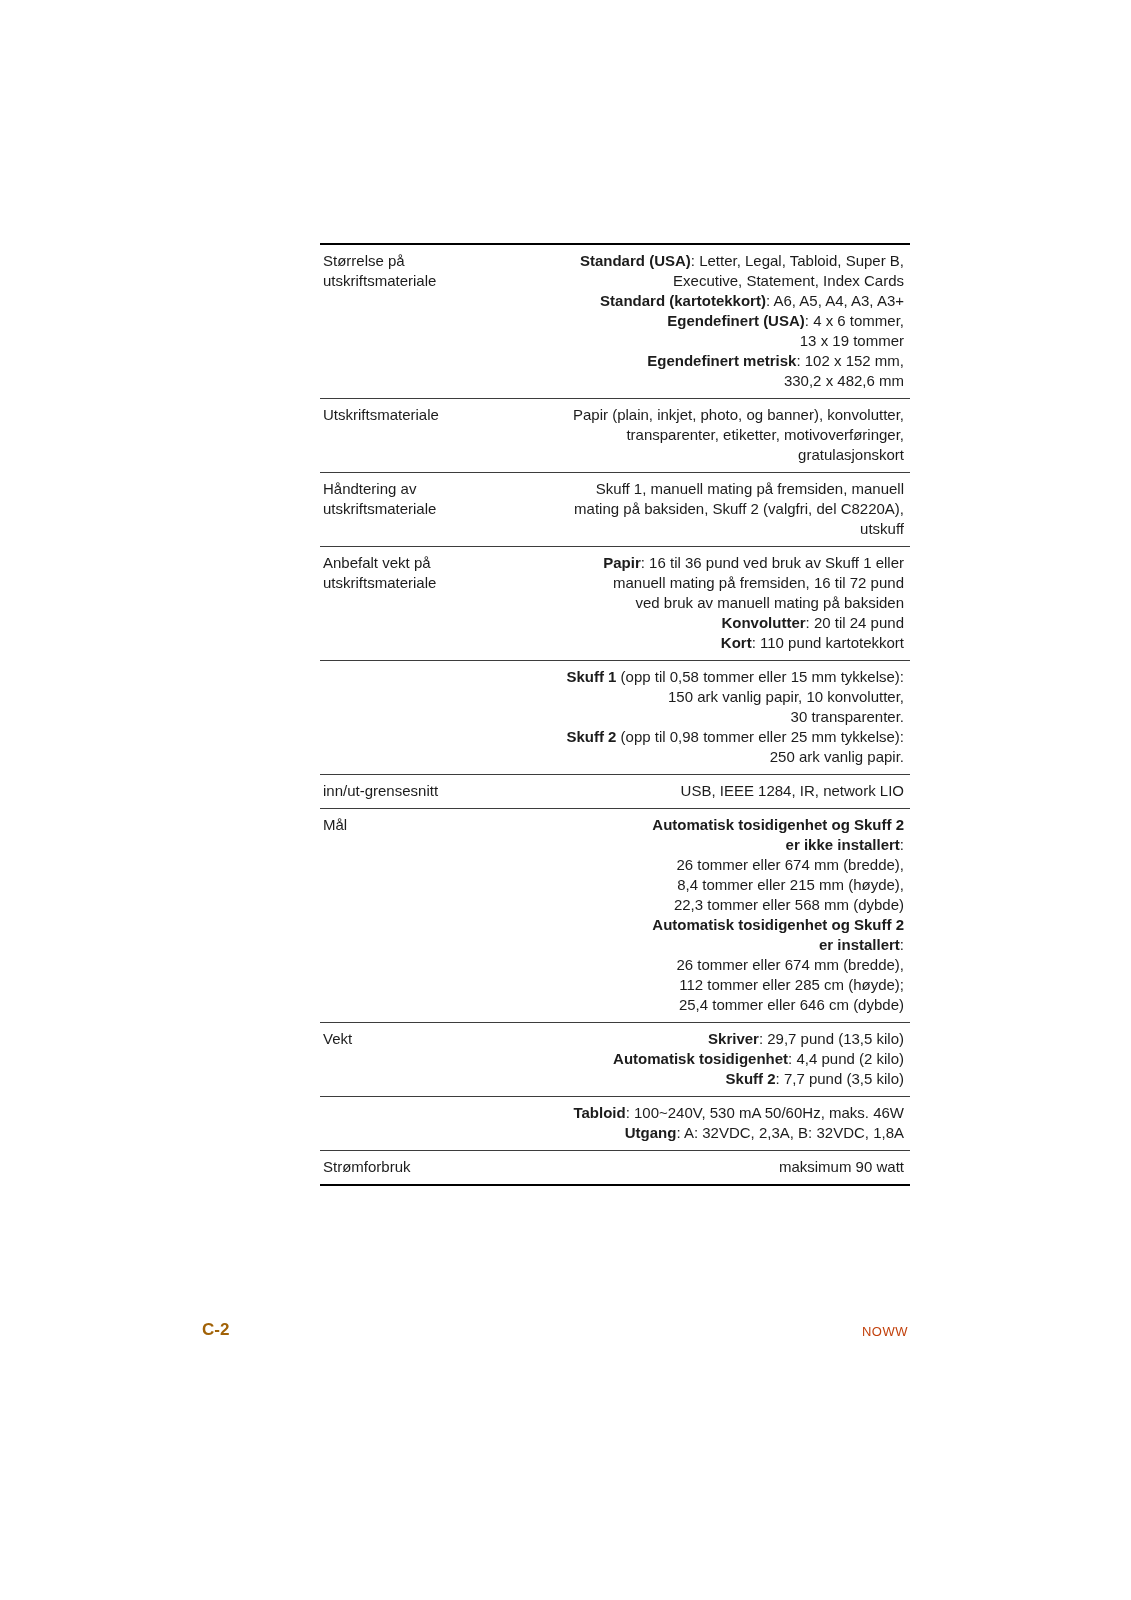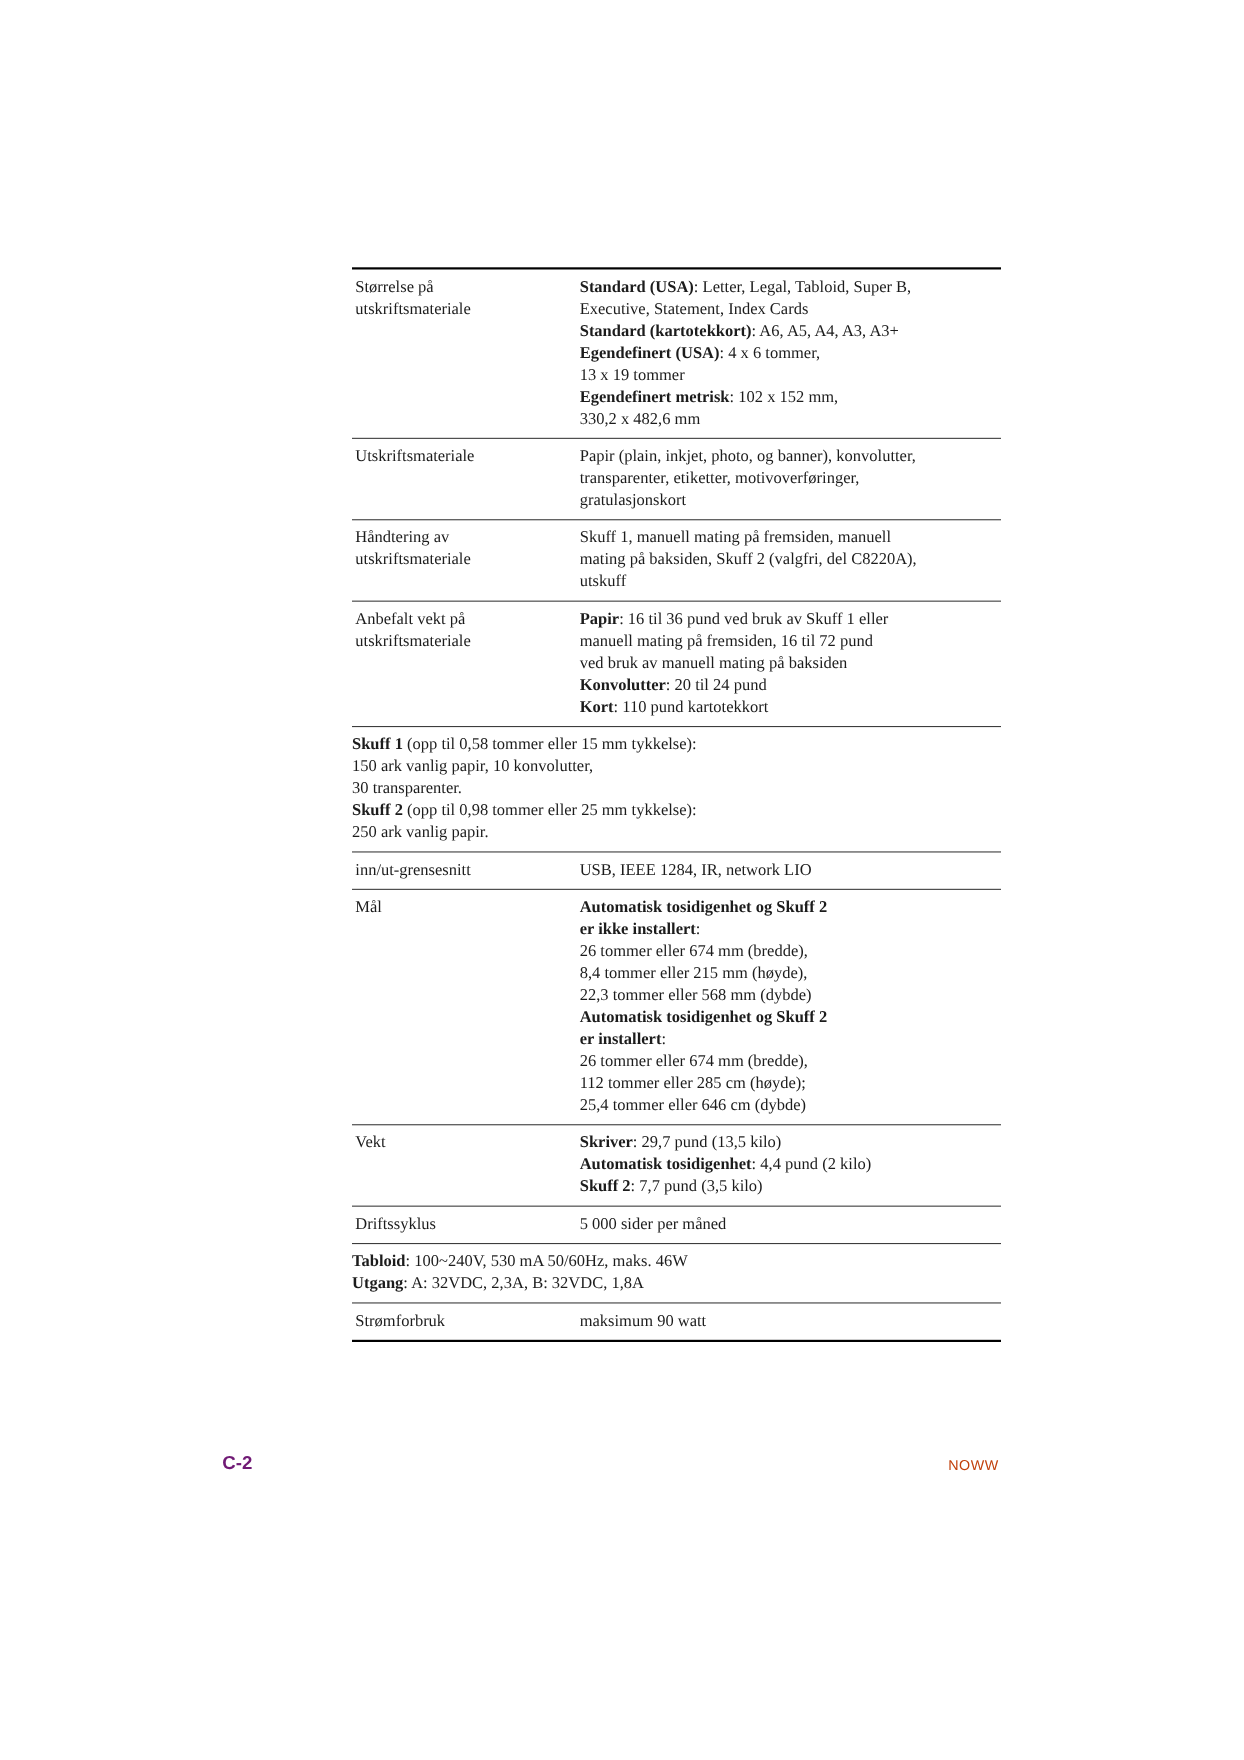--- a/index.html
+++ b/index.html
@@ -13,21 +13,20 @@
     position: relative;
     overflow: hidden;
   }
   .spec-table {
     position: absolute;
     left: 320px;
     top: 243px;
     width: 590px;
     border-top: 2px solid #000;
     border-bottom: 2px solid #000;
-    font-family: Liberation Serif, serif;
   }
   .spec-row {
     display: flex;
     align-items: stretch;
   }
   .spec-row:not(:last-child) {
     border-bottom: 1px solid #3d3d3d;
   }
   .cell {
     font-size: 15px;
@@ -35,29 +34,30 @@
     padding: 6px 6px 7px 3px;
     white-space: pre-wrap;
   }
   .label-cell {
     width: 207px;
     flex: none;
   }
   .value-cell {
     flex: 1;
     padding-left: 0;
+    text-align: right;
   }
   .value-cell b { font-weight: bold; }
   .footer-left {
     position: absolute;
     left: 202px;
     top: 1320px;
     font-size: 17px;
     font-weight: bold;
-    color: #701a75;
+    color: #a16207;
   }
   .footer-right {
     position: absolute;
     right: 223px;
     top: 1324px;
     font-size: 13px;
     letter-spacing: 0.5px;
     color: #c2410c;
   }
 </style>
@@ -123,24 +123,20 @@
 112 tommer eller 285 cm (høyde);
 25,4 tommer eller 646 cm (dybde)</span></div>
       </div>
       <div class="spec-row">
         <div class="cell label-cell">Vekt</div>
         <div class="cell value-cell"><b>Skriver</b><span>: 29,7 pund (13,5 kilo)
 </span><b>Automatisk tosidigenhet</b><span>: 4,4 pund (2 kilo)
 </span><b>Skuff 2</b><span>: 7,7 pund (3,5 kilo)</span></div>
       </div>
       <div class="spec-row">
-        <div class="cell label-cell">Driftssyklus</div>
-        <div class="cell value-cell"><span>5 000 sider per måned</span></div>
-      </div>
-      <div class="spec-row">
         <div class="cell value-cell"><b>Tabloid</b><span>: 100~240V, 530 mA 50/60Hz, maks. 46W
 </span><b>Utgang</b><span>: A: 32VDC, 2,3A, B: 32VDC, 1,8A</span></div>
       </div>
       <div class="spec-row">
         <div class="cell label-cell">Strømforbruk</div>
         <div class="cell value-cell"><span>maksimum 90 watt</span></div>
       </div>
     </div>
   <div class="footer-left">C-2</div>
   <div class="footer-right">NOWW</div>

